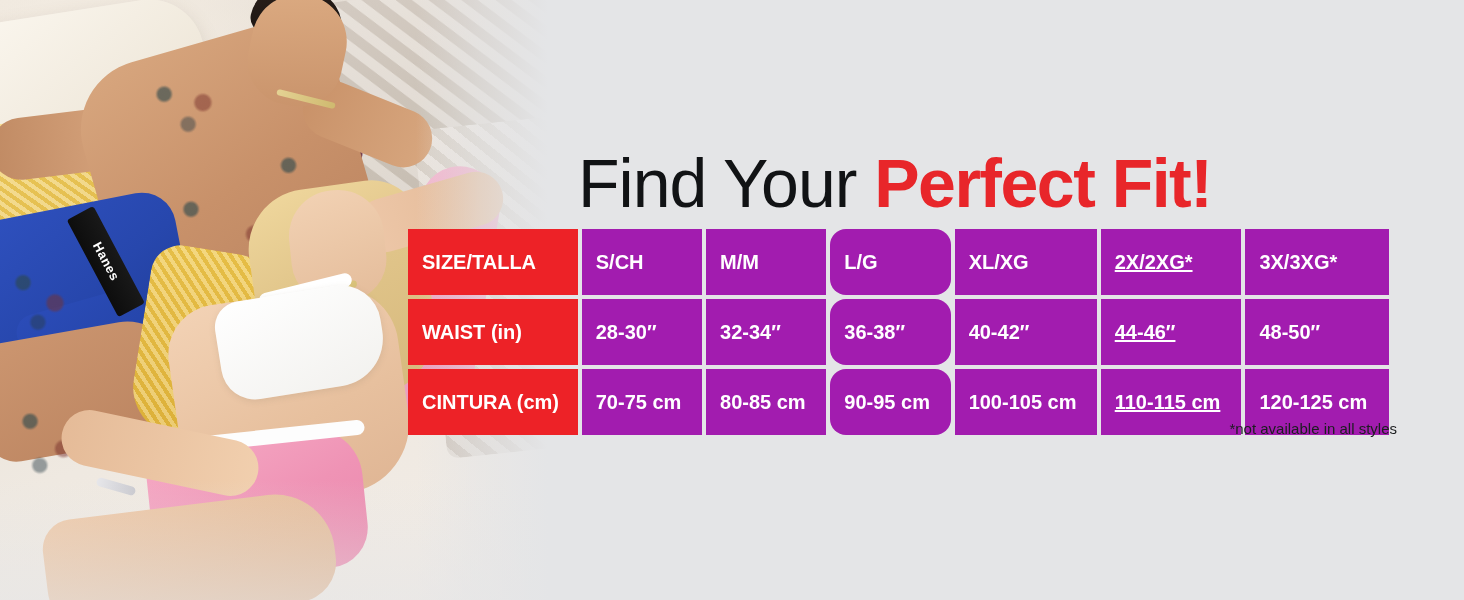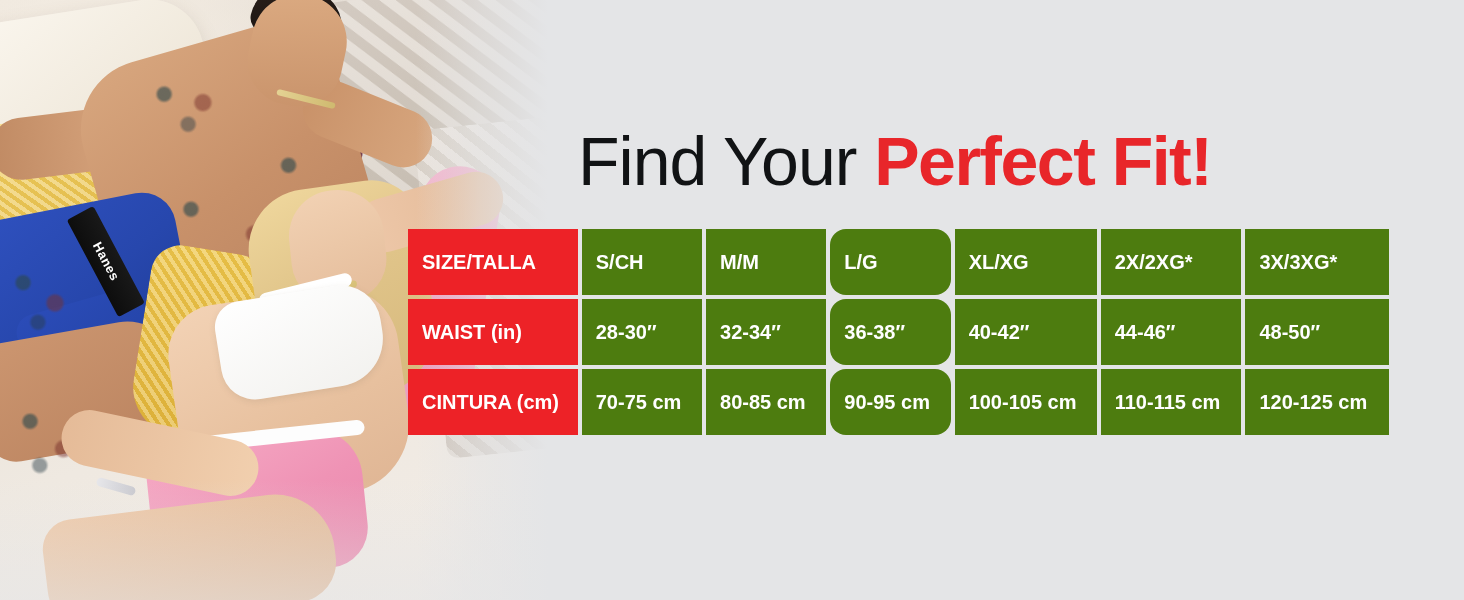--- a/index.html
+++ b/index.html
@@ -253,45 +253,45 @@
     position:absolute;right:0;top:0;width:150px;height:600px;
     background:linear-gradient(90deg, rgba(228,229,231,0) 0%, rgba(228,229,231,.55) 42%, #e4e5e7 88%);
   }
   .photo-fade-bottom{
     position:absolute;left:0;bottom:0;width:566px;height:120px;
     background:linear-gradient(0deg, rgba(228,229,231,.55) 0%, rgba(228,229,231,0) 100%);
   }
 
   
   .headline{
-    position:absolute;left:578px;top:127px;
+    position:absolute;left:578px;top:149px;
     font-size:68px;line-height:1;white-space:nowrap;
   }
   .headline .h-light{font-weight:300;color:#111315;letter-spacing:-1px;}
   .headline .h-bold{font-weight:bold;color:#e8262a;letter-spacing:-1.5px;}
 
   
   .sizetable{
     position:absolute;left:408px;top:229px;width:989px;
     border-collapse:separate;border-spacing:4px;
     margin:-4px;
   }
   .sizetable td{
     height:66px;padding:0 14px;
     font-size:20px;font-weight:bold;color:#ffffff;
     vertical-align:middle;white-space:nowrap;
   }
   .sizetable td.rowhead{
     background:#ed2227;width:150px;
   }
   .sizetable td.cell{
-    background:#4d7c0f;
+    background:#a21caf;
   }
   .c1{width:104px;} .c2{width:104px;} .c3{width:104px;border-radius:16px;}
-  .c4{width:125px;} .c5{width:125px;} .c6{width:129px;}
+  .c4{width:125px;} .c5{width:125px;text-decoration:underline;} .c6{width:129px;}
 
   .footnote{
     position:absolute;left:900px;top:420px;width:497px;
     text-align:right;font-size:15px;color:#1b1d1f;font-weight:normal;
   }
 </style>
 </head>
 <body>
 
 <div id="stage">
@@ -373,14 +373,15 @@
         <td class="cell c1">70-75 cm</td>
         <td class="cell c2">80-85 cm</td>
         <td class="cell c3">90-95 cm</td>
         <td class="cell c4">100-105 cm</td>
         <td class="cell c5">110-115 cm</td>
         <td class="cell c6">120-125 cm</td>
       </tr>
     </tbody>
   </table>
 
+  <div class="footnote">*not available in all styles</div>
 
 </div>
 
 </body></html>

